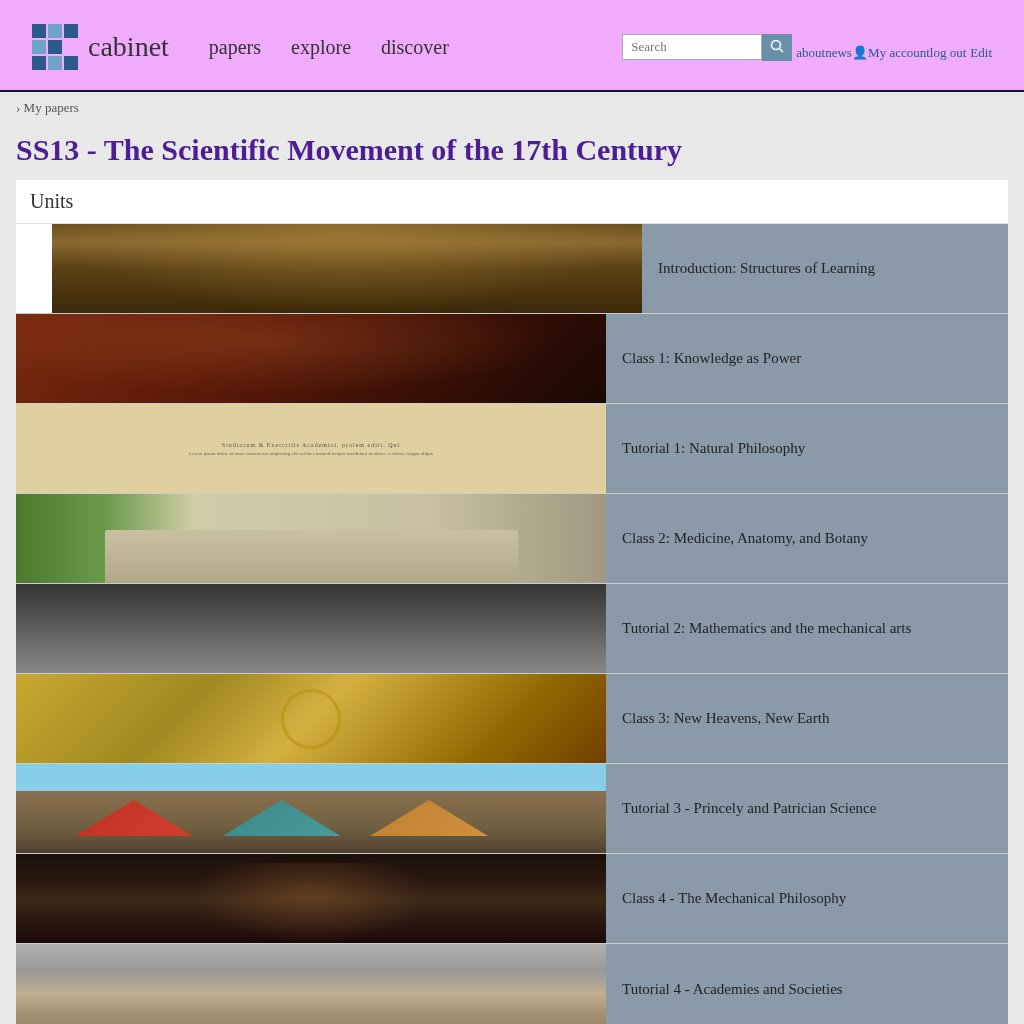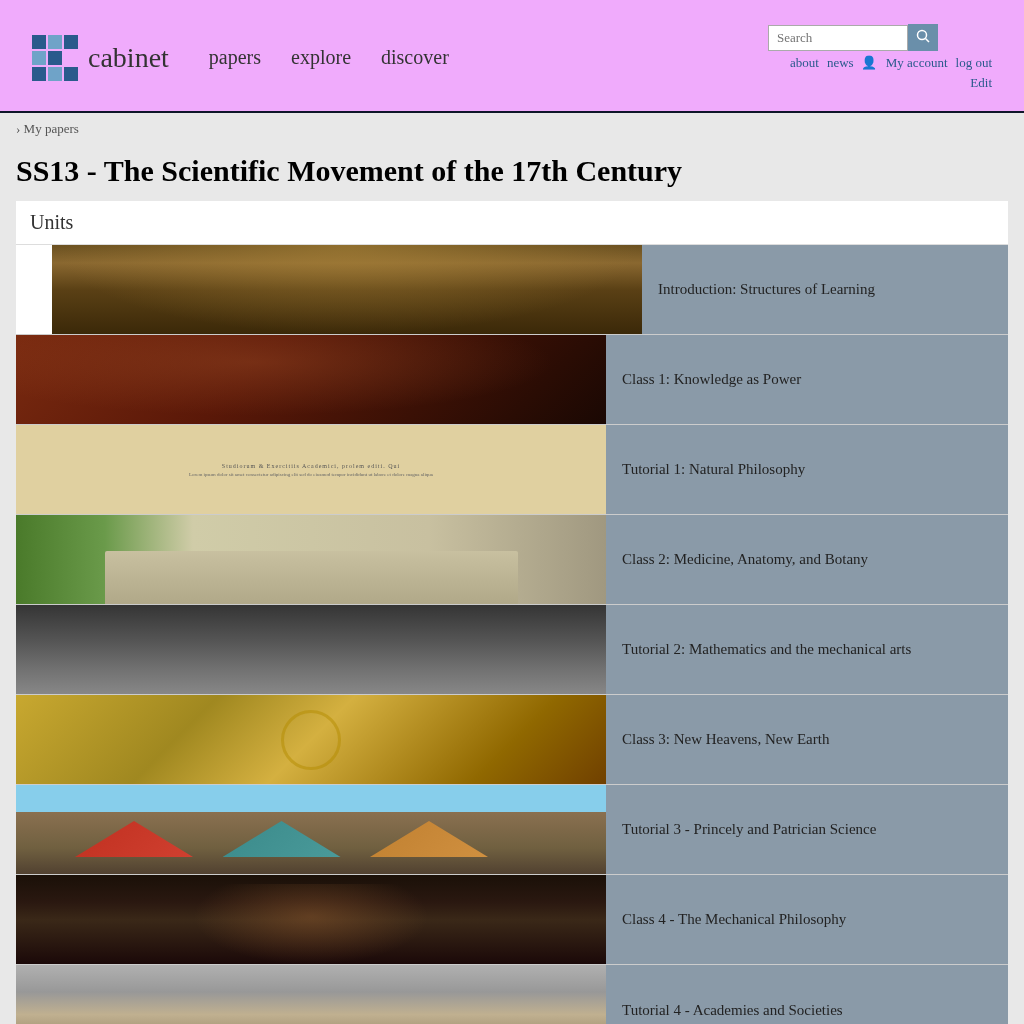--- a/index.html
+++ b/index.html
@@ -10,37 +10,37 @@
     #top-bar { display: flex; align-items: center; justify-content: space-between; padding: 8px 16px 4px 16px; }
     #logo-area { display: flex; align-items: center; gap: 10px; }
     #logo-grid { display: grid; grid-template-columns: repeat(3, 14px); grid-template-rows: repeat(3, 14px); gap: 2px; }
     .logo-cell { width: 14px; height: 14px; }
     .logo-cell.blue { background: #2a5a8c; }
     .logo-cell.light { background: #6fa3c8; }
     .logo-cell.empty { background: transparent; }
     #logo-text { font-size: 28px; font-weight: normal; color: #333; font-family: Georgia, serif; }
     #nav-links { display: flex; gap: 30px; margin-left: 30px; }
     #nav-links a { text-decoration: none; color: #333; font-size: 20px; font-weight: normal; }
-    #right-area { display: flex; flex-direction: column; gap: 4px; }
+    #right-area { display: flex; flex-direction: row; align-items: flex-end; gap: 4px; }
     #search-bar { display: flex; align-items: center; }
     #search-input { border: 1px solid #aaa; padding: 4px 8px; font-size: 13px; width: 140px; color: #999; font-family: Georgia, serif; }
     #search-btn { background: #6a8faa; border: none; padding: 5px 8px; cursor: pointer; color: #fff; font-size: 13px; }
-    #user-links { display: flex; gap: 8px; font-size: 13px; color: #555; margin-left: 22px; }
+    #user-links { display: flex; font-size: 13px; color: #555; }
     #user-links a { text-decoration: none; color: #2a5a8c; }
     #edit-link { text-align: right; }
     #edit-link a { color: #2a5a8c; font-size: 13px; text-decoration: none; }
 
     
     #breadcrumb { background: #e8e8e8; padding: 8px 16px; font-size: 13px; color: #555; }
     #breadcrumb a { color: #555; text-decoration: none; }
     #breadcrumb .chevron { color: #555; }
 
     
     #page-title-area { background: #e8e8e8; padding: 8px 16px 12px 16px; }
-    #page-title { font-size: 30px; font-weight: bold; color: #000000; font-family: Georgia, serif; line-height: 1.2; }
+    #page-title { font-size: 30px; font-weight: bold; color: #4c1d95; font-family: Georgia, serif; line-height: 1.2; }
 
     
     #units-container { background: #fff; margin: 0 16px; }
     #units-header { background: #fff; padding: 10px 14px; border-bottom: 1px solid #ddd; }
     #units-header h2 { font-size: 20px; font-weight: normal; color: #333; font-family: Georgia, serif; }
 
     
     .unit-row { display: flex; border-bottom: 1px solid #ccc; height: 90px; overflow: hidden; }
     .unit-row:last-child { border-bottom: none; }
     .unit-thumbnail { width: 590px; min-width: 590px; height: 90px; overflow: hidden; position: relative; }

